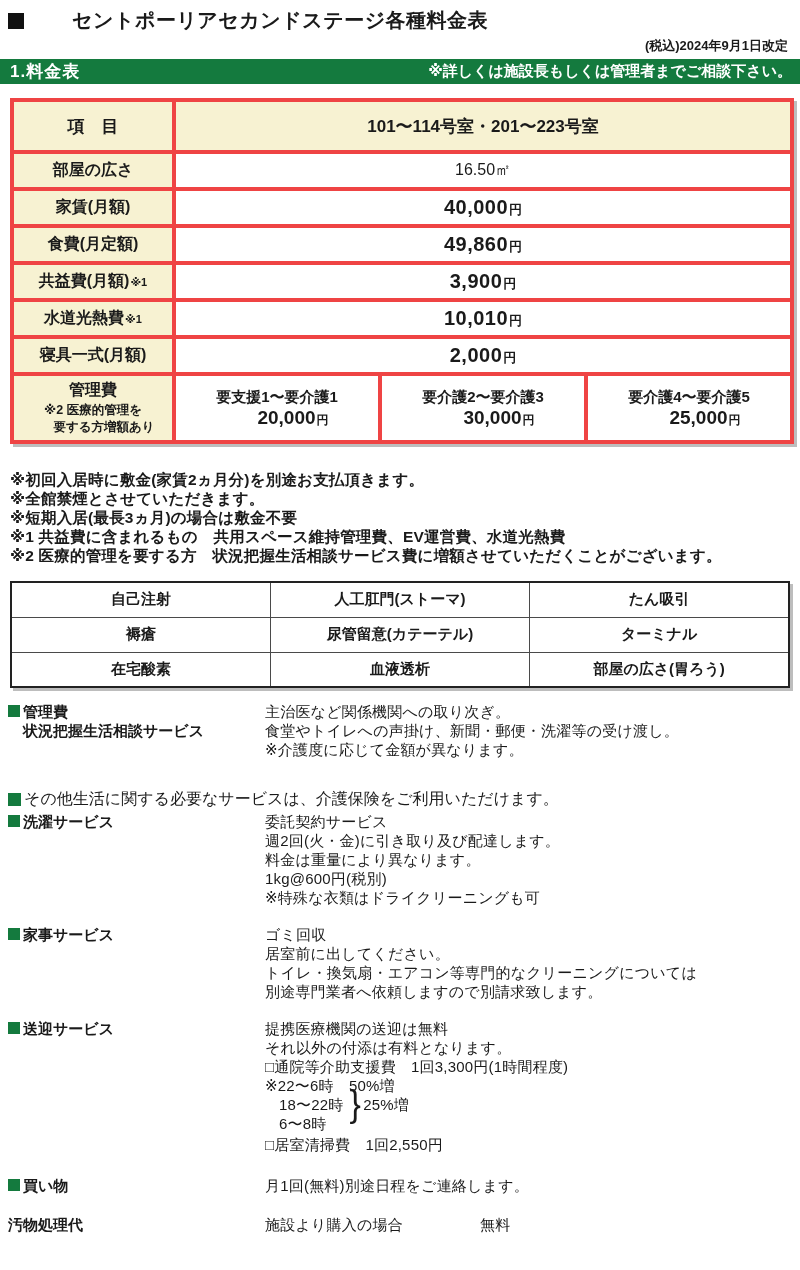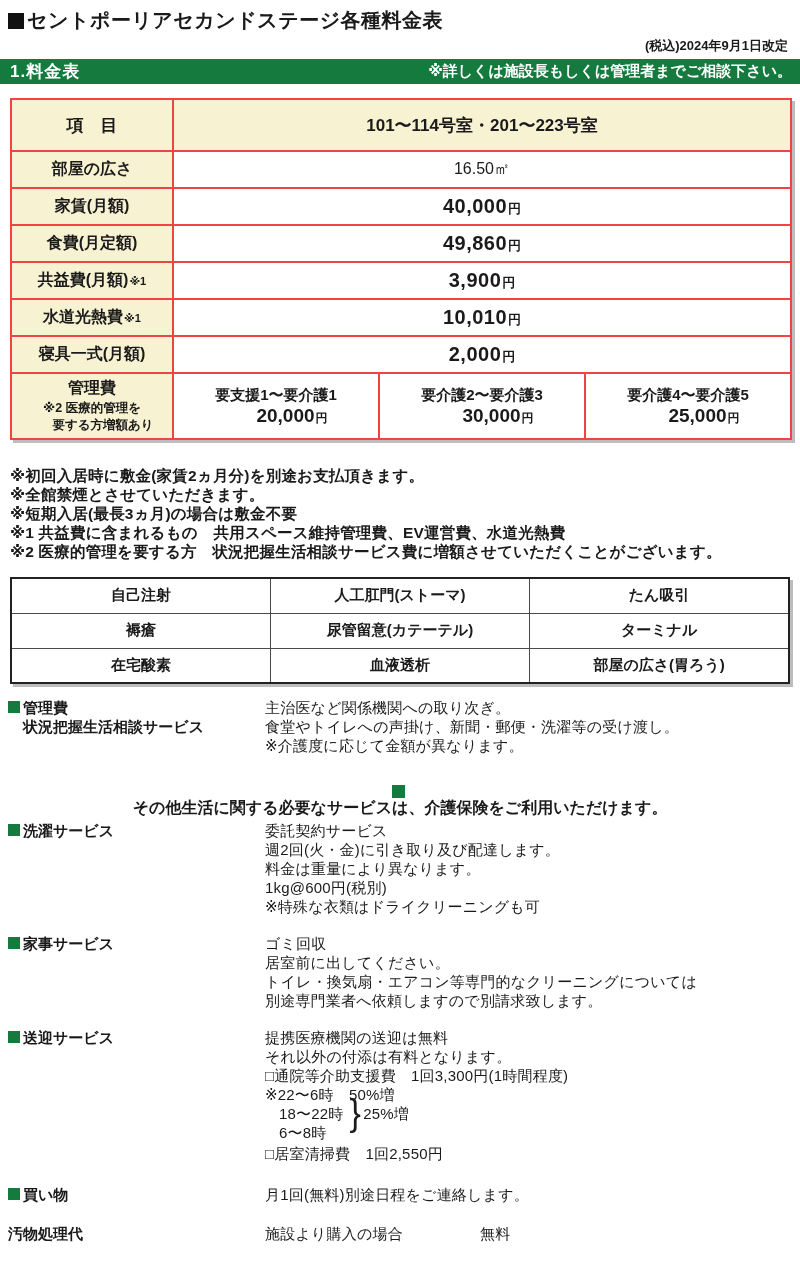--- a/index.html
+++ b/index.html
@@ -5,34 +5,34 @@
   * { margin:0; padding:0; box-sizing:border-box; }
   html,body { width:800px; background:#fff; }
   body {
     height:1270px; overflow:hidden; position:relative;
     font-family:"Liberation Sans","DejaVu Sans",sans-serif;
     color:#1a1a1a;
   }
   
   .titlebar { display:flex; align-items:center; padding:7px 10px 0 8px; }
   .bsq { width:16px; height:16px; background:#111; display:inline-block; margin-right:3px; flex:none; }
-  .page-title { font-size:20px; font-weight:bold; letter-spacing:.5px; }
+  .page-title { font-size:20px; font-weight:bold; letter-spacing:.5px;margin-left:45px; }
   .revision { text-align:right; font-size:13px; font-weight:bold; padding:3px 12px 4px 18px; }
   .greenbar {
     background:#147a3e; color:#fff; height:25px; display:flex;
     align-items:center; justify-content:space-between; padding:0 8px 0 10px;
   }
   .greenbar .h { font-size:17px; font-weight:bold; letter-spacing:1px; }
   .greenbar .n { font-size:15px; font-weight:bold; }
   
   table.price {
     border-collapse:collapse; margin:14px 10px 0 10px; width:780px;
     border:2px solid #222; box-shadow:3px 3px 0 #bdbdbd; table-layout:fixed;
   }
-  table.price td { border:2px solid #ef4444; text-align:center; vertical-align:middle; }
+  table.price td { border:4px solid #ef4444; text-align:center; vertical-align:middle; }
   td.lab { background:#f7f2d2; font-size:16px; font-weight:bold; }
   tr.hdr td { height:52px; background:#f7f2d2; font-size:17px; font-weight:bold; }
   tr.std td { height:37px; }
   .val { font-size:15px; }
   .amt { font-size:20px; font-weight:bold; letter-spacing:.5px; }
   .amt.plain { font-size:16px; font-weight:normal; letter-spacing:0; }
   .unit { font-size:13px; font-weight:bold; margin-left:1px; }
   .lnote { font-size:11px; font-weight:bold; margin-left:1px; }
   tr.mgmt td { height:66px; }
   td.mglab { background:#f7f2d2; text-align:left; padding:4px 6px; }
@@ -55,21 +55,21 @@
     border:1px solid #4a4a4a; height:35px; text-align:center;
     vertical-align:middle; font-size:15px; font-weight:bold; background:#fff;
   }
   
   .services { padding:14px 8px 0 8px; }
   .svc { display:flex; align-items:flex-start; margin-bottom:18px; }
   .svc-label { width:257px; flex:none; font-size:15px; font-weight:bold; line-height:19px; }
   .svc-label .l2 { padding-left:15px; }
   .gsq { width:12px; height:12px; background:#147a3e; display:inline-block; margin-right:3px; }
   .svc-desc { font-size:15px; line-height:19px; letter-spacing:.2px; }
-  .heading-line { font-size:16px; font-weight:bold; margin:4px 0 2px 0; display:flex; align-items:center;flex-direction:column; }
+  .heading-line { font-size:16px; font-weight:normal; margin:4px 0 2px 0; display:flex; align-items:center; }
   .heading-line .gsq { width:13px; height:13px; }
   .brace-group { display:flex; height:40px; }
   .brace-times { margin-left:14px; text-align:left; }
   .brace-char { font-size:34px; font-weight:300; margin:0 2px 0 6px; transform:scaleY(1.1); }
   .waste-row { display:flex; }
   .waste-case { width:215px; flex:none; }
 </style>
 </head>
 <body>
 

